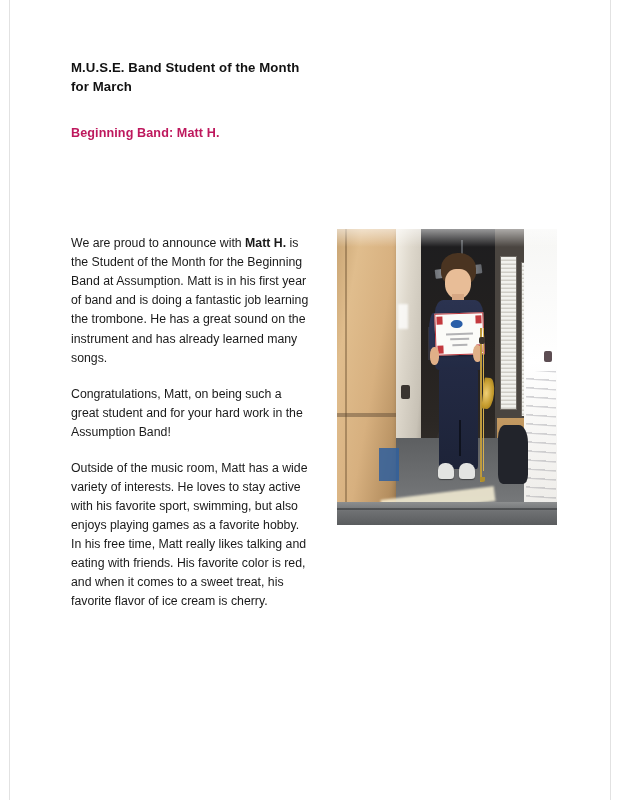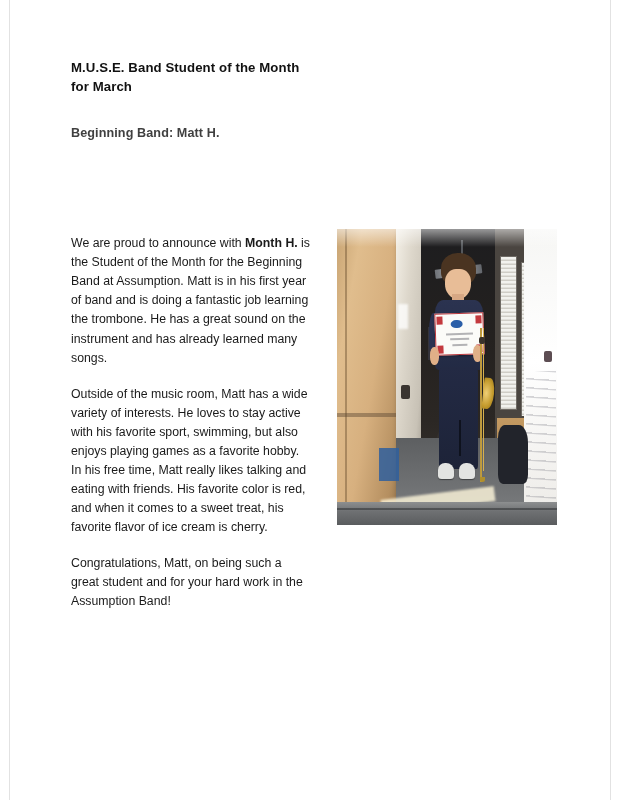--- a/index.html
+++ b/index.html
@@ -40,21 +40,21 @@
     color: #111111;
     line-height: 1.45;
     width: 232px;
     letter-spacing: 0.1px;
     margin: 0;
   }
 
   .doc-subtitle {
     font-size: 12.6px;
     font-weight: bold;
-    color: #404040;
+    color: #be185d;
     margin: 0;
     padding-top: 30px;
     letter-spacing: 0.1px;
   }
 
   .columns {
     position: relative;
   }
 
   .text-col {
@@ -421,25 +421,25 @@
   <div class="doc-body">
 
     <h1 class="doc-title">M.U.S.E. Band Student of the Month for March</h1>
 
     <h2 class="doc-subtitle">Beginning Band: Matt H.</h2>
 
     <div class="columns">
 
       <div class="text-col">
 
-        <p class="para"><span>We are proud to announce with </span><b>Month H.</b><span> is the Student of the Month for the Beginning Band at Assumption. Matt is in his first year of band and is doing a fantastic job learning the trombone. He has a great sound on the instrument and has already learned many songs.</span></p>
+        <p class="para"><span>We are proud to announce with </span><b>Matt H.</b><span> is the Student of the Month for the Beginning Band at Assumption. Matt is in his first year of band and is doing a fantastic job learning the trombone. He has a great sound on the instrument and has already learned many songs.</span></p>
+
+        <p class="para">Congratulations, Matt, on being such a great student and for your hard work in the Assumption Band!</p>
 
         <p class="para">Outside of the music room, Matt has a wide variety of interests. He loves to stay active with his favorite sport, swimming, but also enjoys playing games as a favorite hobby. In his free time, Matt really likes talking and eating with friends. His favorite color is red, and when it comes to a sweet treat, his favorite flavor of ice cream is cherry.</p>
-
-        <p class="para">Congratulations, Matt, on being such a great student and for your hard work in the Assumption Band!</p>
 
       </div>
 
       <div class="photo-frame">
         <div class="photo">
 
           <div class="wall-left">
             <div class="wall-seam"></div>
           </div>
 

